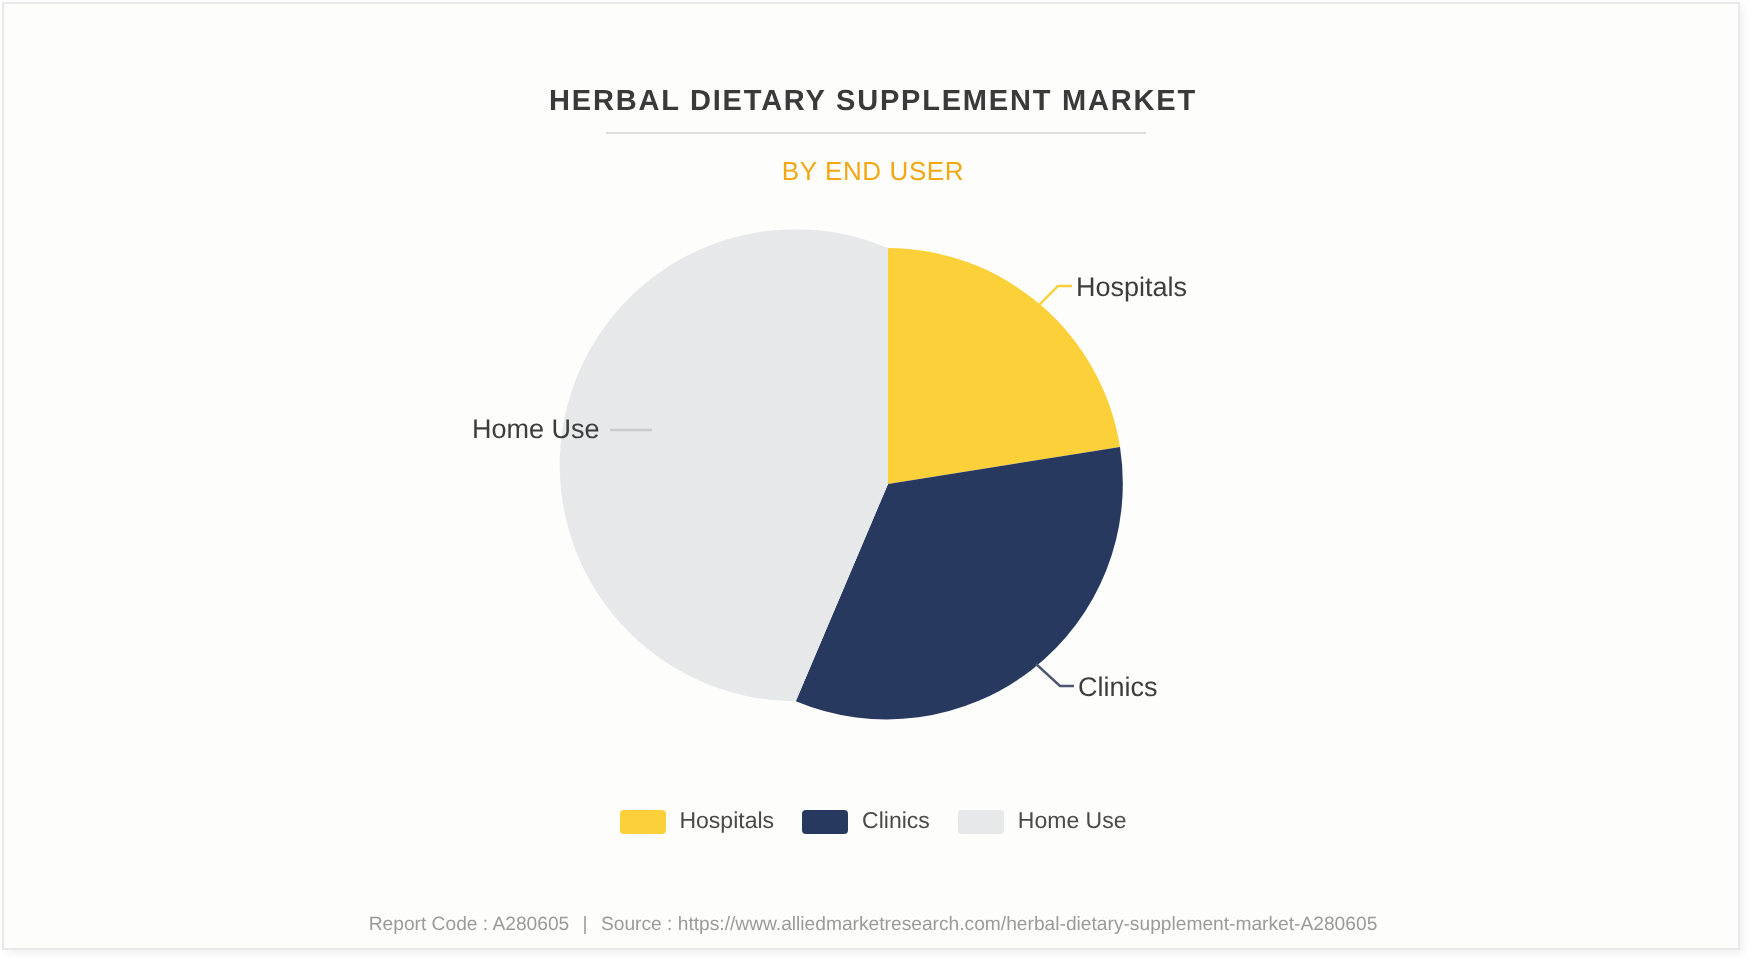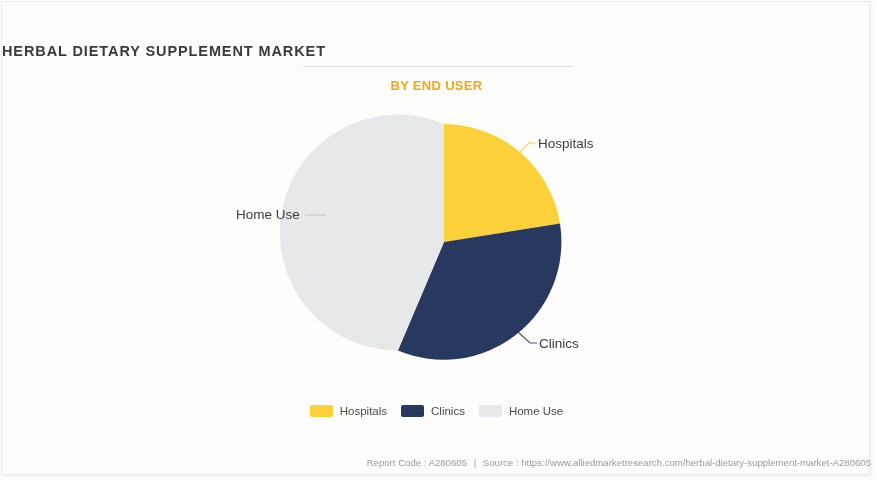--- a/index.html
+++ b/index.html
@@ -22,42 +22,42 @@
     background: #fdfdfc;
     border: 1px solid #e9e9e9;
     box-shadow: 2px 2px 4px rgba(0,0,0,0.06);
     box-sizing: border-box;
   }
   .title {
     position: absolute;
     left: 0;
     top: 41px;
     width: 869px;
-    text-align: left;
+    text-align: center;
     font-size: 14.5px;
     font-weight: bold;
     letter-spacing: 0.9px;
     color: #3a3a3a;
   }
   .title-divider {
     position: absolute;
     left: 301px;
     top: 64px;
     width: 270px;
     height: 1px;
     background: #dedede;
   }
   .subtitle {
     position: absolute;
     left: 0;
     top: 76px;
     width: 869px;
     text-align: center;
     font-size: 13px;
-    font-weight: bold;
+    font-weight: normal;
     letter-spacing: 0.3px;
     color: #f3a712;
   }
   .chart-area {
     position: absolute;
     left: 0;
     top: 0;
     width: 869px;
     height: 474px;
   }
@@ -109,21 +109,21 @@
     text-align: center;
     font-size: 13.2px;
     font-weight: bold;
     color: #242424;
   }
   .footer {
     position: absolute;
     left: 0;
     top: 455px;
     width: 869px;
-    text-align: right;
+    text-align: center;
     font-size: 9.6px;
     color: #9b9b9b;
     white-space: nowrap;
   }
   .footer .sep { padding: 0 4px; }
 </style>
 </head>
 <body>
 
 <div class="card">

